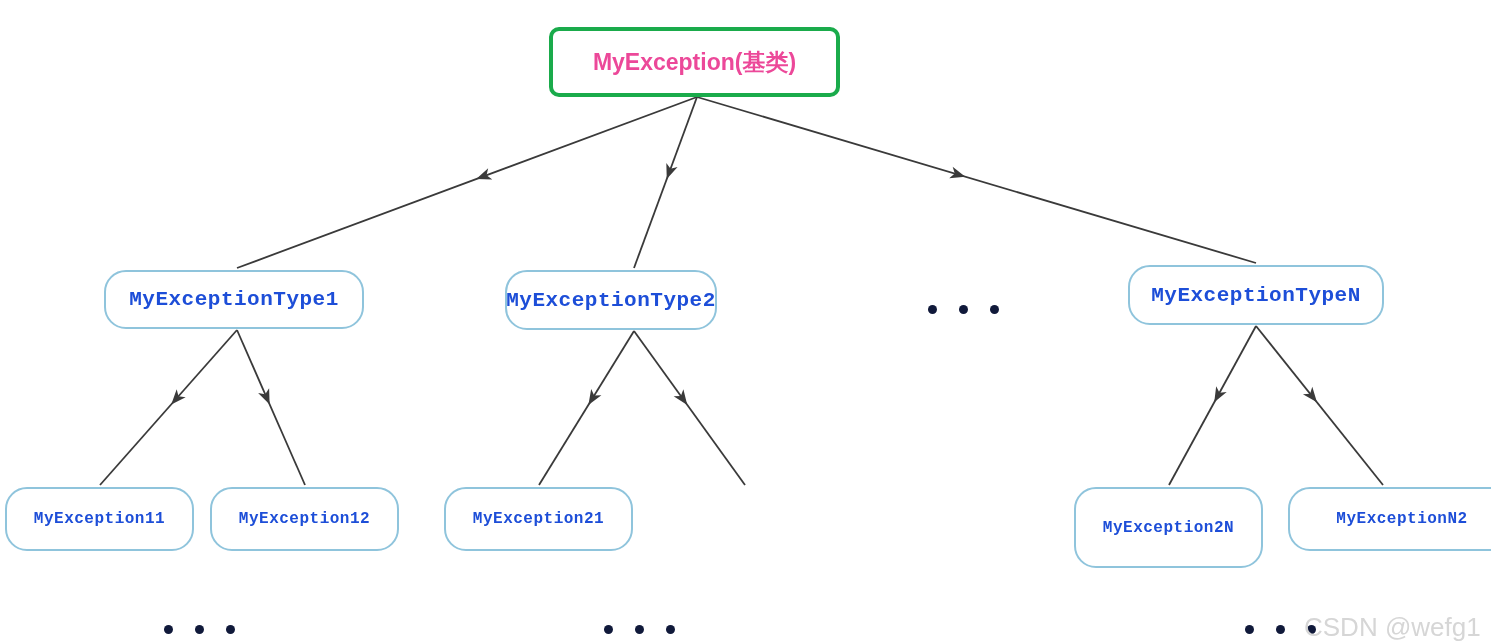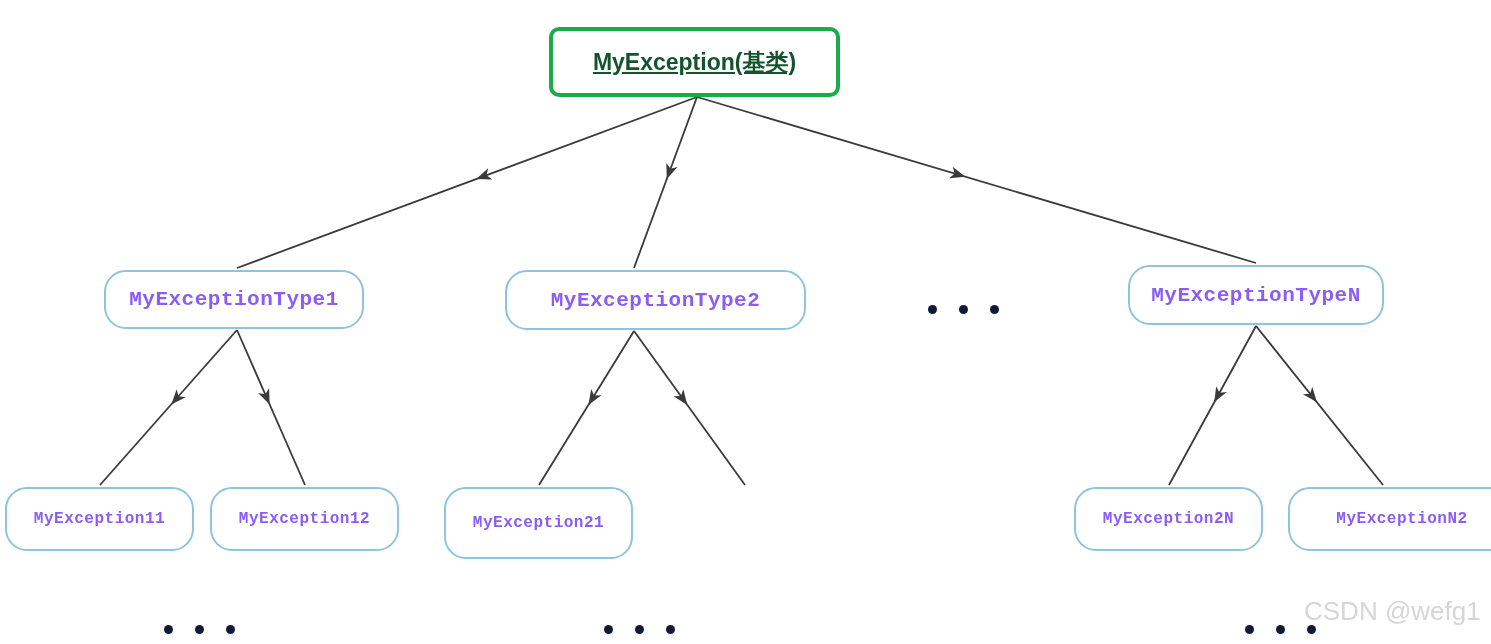--- a/index.html
+++ b/index.html
@@ -35,34 +35,33 @@
     background: #ffffff;
   }
   .node-root {
     border: 4px solid #1aab4b;
     border-radius: 10px;
   }
   .node-root .node-label {
     font-family: "Liberation Sans", sans-serif;
     font-weight: bold;
     font-size: 23px;
-    color: #14532d;
+    color: #ec4899;
     letter-spacing: 0px;
     white-space: nowrap;
-    text-decoration: underline;
   }
   .node-mid, .node-leaf {
     border: 2px solid #8fc4dc;
     border-radius: 22px;
   }
   .node-mid .node-label, .node-leaf .node-label {
     font-family: "Liberation Mono", "DejaVu Sans Mono", monospace;
     font-weight: bold;
     font-size: 21px;
-    color: #8b5cf6;
+    color: #1d4ed8;
     white-space: nowrap;
     letter-spacing: 0.5px;
   }
   .node-leaf .node-label {
     font-size: 16px;
   }
   .ellipsis {
     position: absolute;
     display: flex;
     align-items: center;
@@ -113,37 +112,37 @@
       </g>
   </svg>
 
   <div class="node-box node-root" id="root-node" style="left: 549px; top: 27px; width: 291px; height: 70px;">
     <span class="node-label">MyException(基类)</span>
   </div>
 
   <div class="node-box node-mid" id="mid-0" style="left: 104px; top: 270px; width: 260px; height: 59px;">
     <span class="node-label">MyExceptionType1</span>
   </div>
-  <div class="node-box node-mid" id="mid-1" style="left: 505px; top: 270px; width: 301px; height: 60px;">
+  <div class="node-box node-mid" id="mid-1" style="left: 505px; top: 270px; width: 212px; height: 60px;">
     <span class="node-label">MyExceptionType2</span>
   </div>
   <div class="node-box node-mid" id="mid-2" style="left: 1128px; top: 265px; width: 256px; height: 60px; text-align: right;">
     <span class="node-label">MyExceptionTypeN</span>
   </div>
 
   <div class="node-box node-leaf" id="leaf-0" style="left: 5px; top: 487px; width: 189px; height: 64px;">
     <span class="node-label">MyException11</span>
   </div>
   <div class="node-box node-leaf" id="leaf-1" style="left: 210px; top: 487px; width: 189px; height: 64px;">
     <span class="node-label">MyException12</span>
   </div>
-  <div class="node-box node-leaf" id="leaf-2" style="left: 444px; top: 487px; width: 189px; height: 72px;">
+  <div class="node-box node-leaf" id="leaf-2" style="left: 444px; top: 487px; width: 189px; height: 64px;">
     <span class="node-label">MyException21</span>
   </div>
-  <div class="node-box node-leaf" id="leaf-4" style="left: 1074px; top: 487px; width: 189px; height: 64px;">
+  <div class="node-box node-leaf" id="leaf-4" style="left: 1074px; top: 487px; width: 189px; height: 81px;">
     <span class="node-label">MyException2N</span>
   </div>
   <div class="node-box node-leaf" id="leaf-5" style="left: 1288px; top: 487px; width: 228px; height: 64px;">
     <span class="node-label">MyExceptionN2</span>
   </div>
 
   <div class="ellipsis" id="ell-0" style="left: 928px; top: 305px;">
     <span class="dot"></span>
     <span class="dot"></span>
     <span class="dot"></span>
@@ -157,15 +156,15 @@
     <span class="dot"></span>
     <span class="dot"></span>
     <span class="dot"></span>
   </div>
   <div class="ellipsis" id="ell-3" style="left: 1245px; top: 625px;">
     <span class="dot"></span>
     <span class="dot"></span>
     <span class="dot"></span>
   </div>
 
-  <div class="watermark" id="watermark" style="left: 1304px; top: 596px;">CSDN @wefg1</div>
+  <div class="watermark" id="watermark" style="left: 1304px; top: 612px;">CSDN @wefg1</div>
 
 </div>
 
 </body></html>

